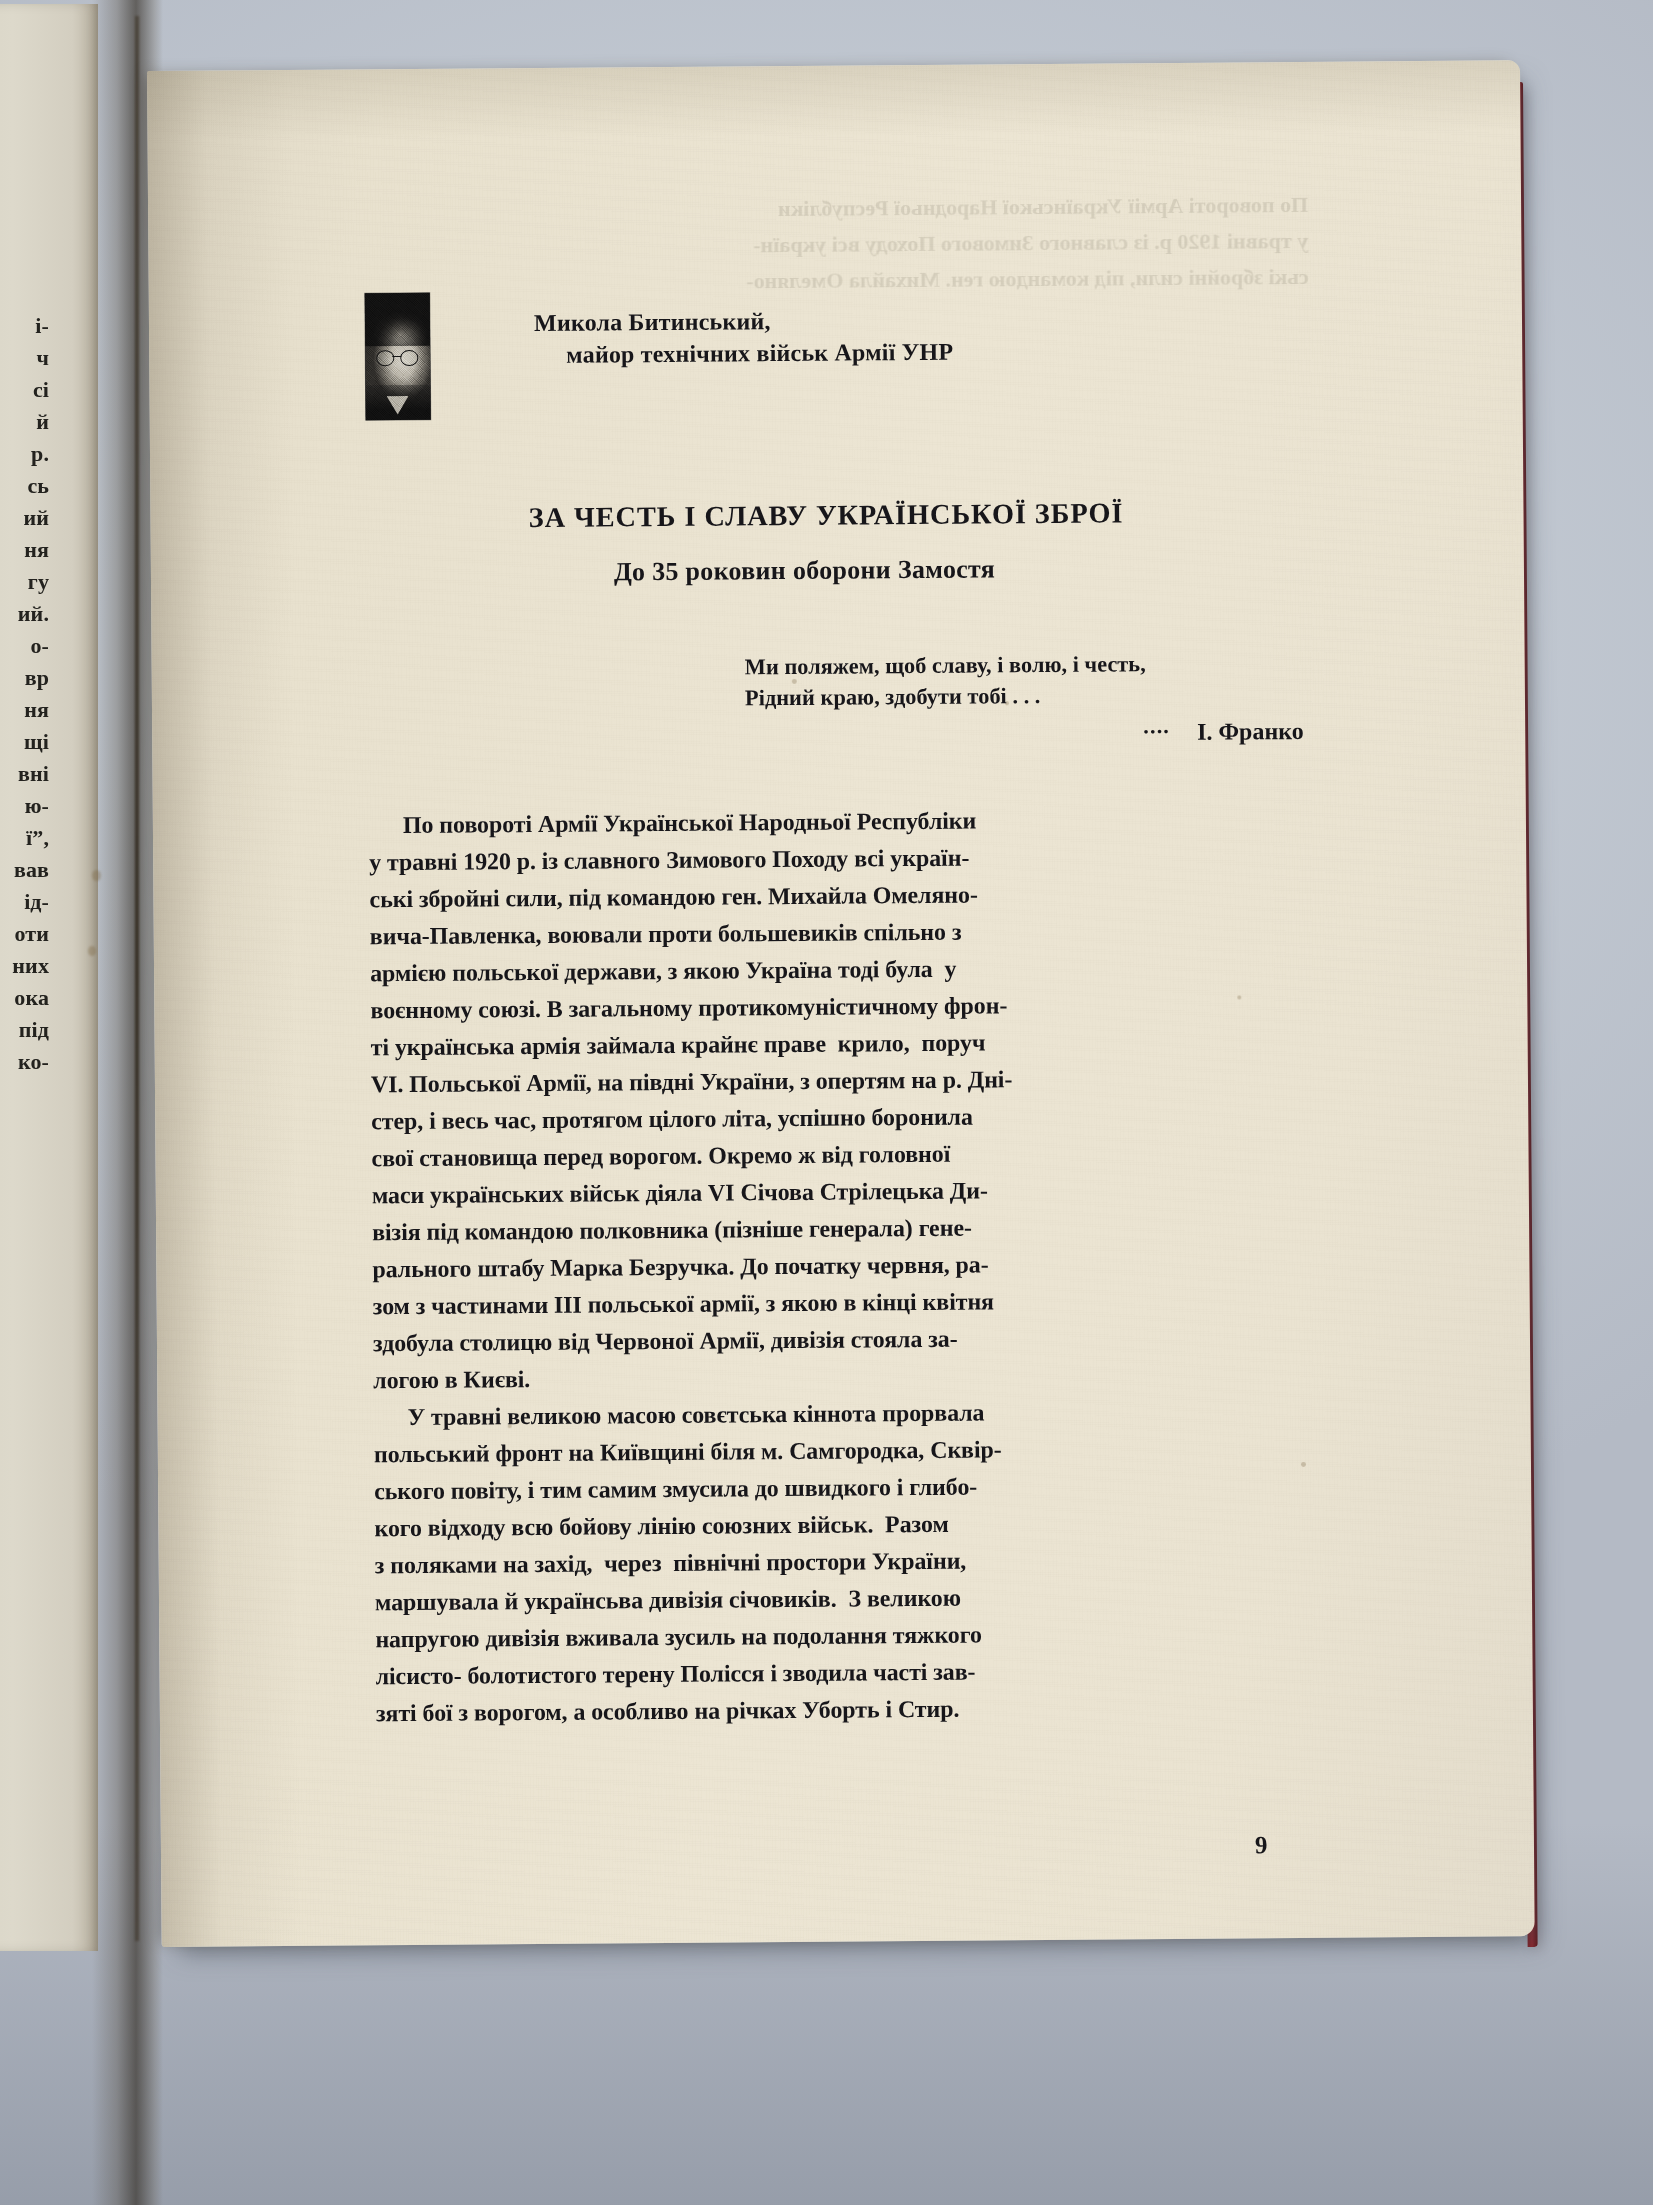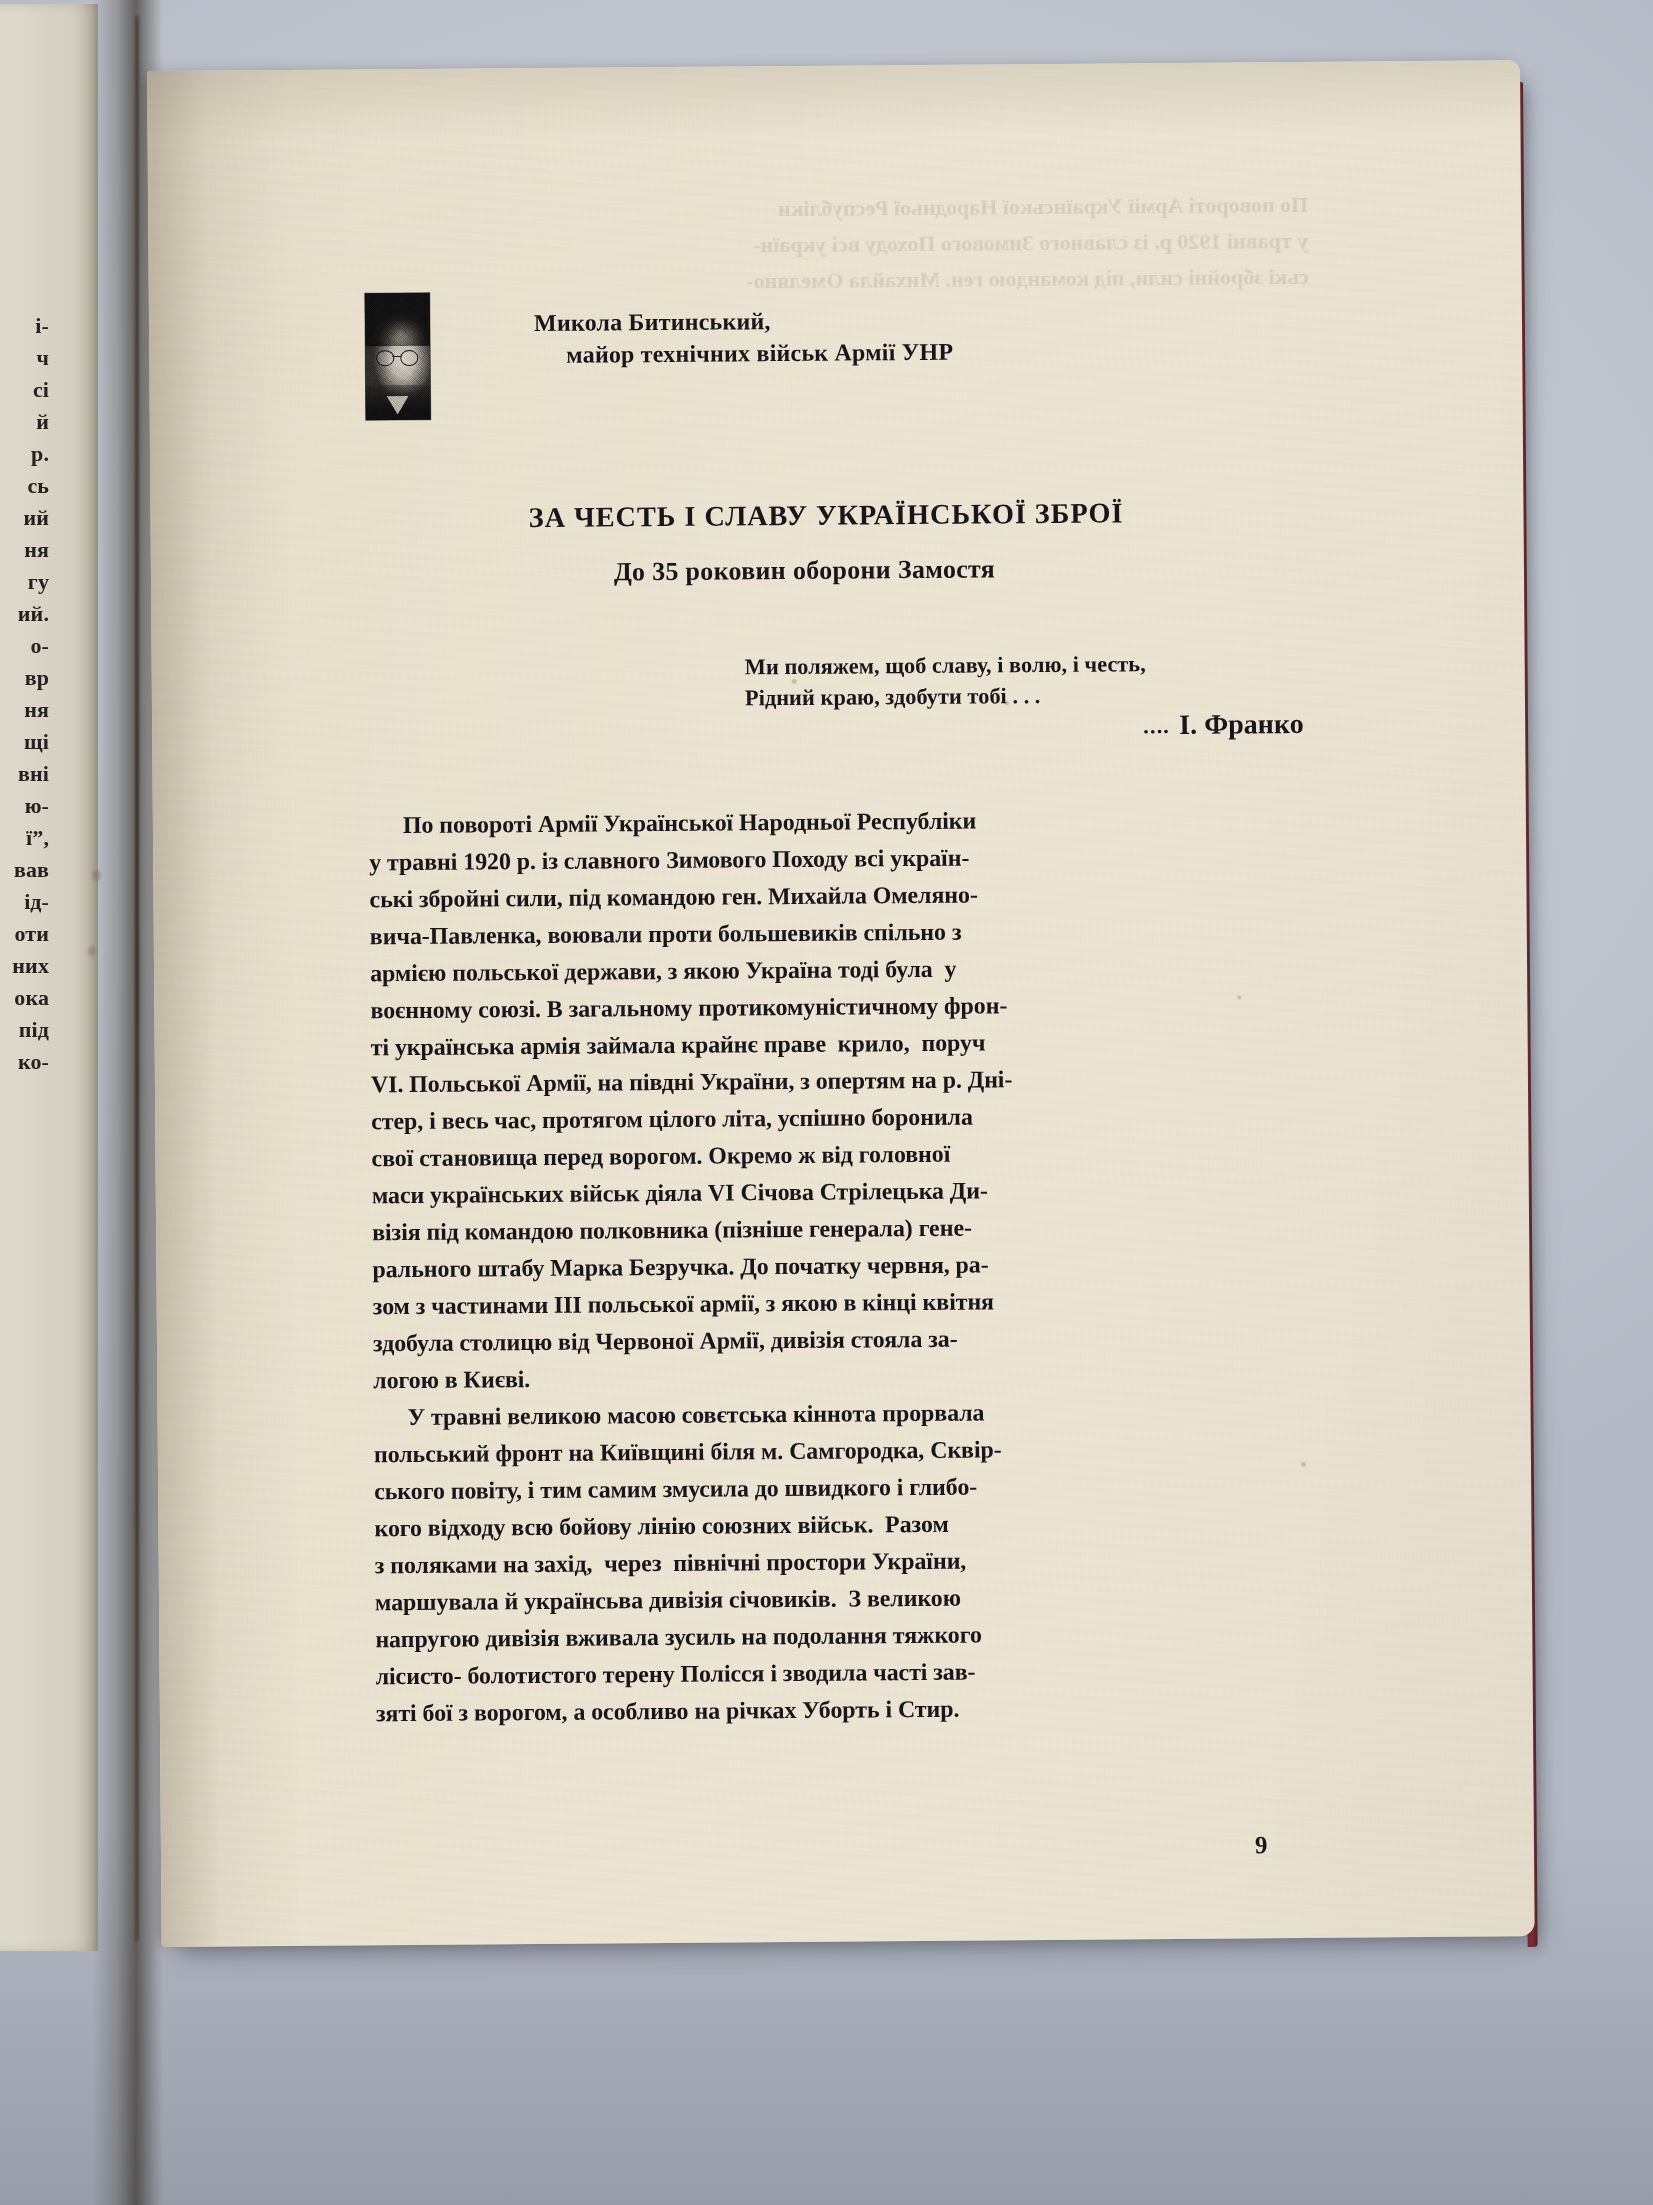--- a/index.html
+++ b/index.html
@@ -272,22 +272,22 @@
     position: absolute;
     left: 398px;
     bottom: 7.7px;
     font-size: 22.4px;
     font-weight: 700;
     letter-spacing: 1.1px;
   }
   .epigraph-attrib {
     position: absolute;
     right: 5.5px;
-    bottom: 8px;
-    font-size: 28px;
+    bottom: 0;
+    font-size: 24px;
     font-weight: 700;
   }
 
   
   .body-text {
     margin-top: 53px;
     font-size: 24px;
     line-height: 37px;
     font-weight: 600;
     letter-spacing: -0.1px;

